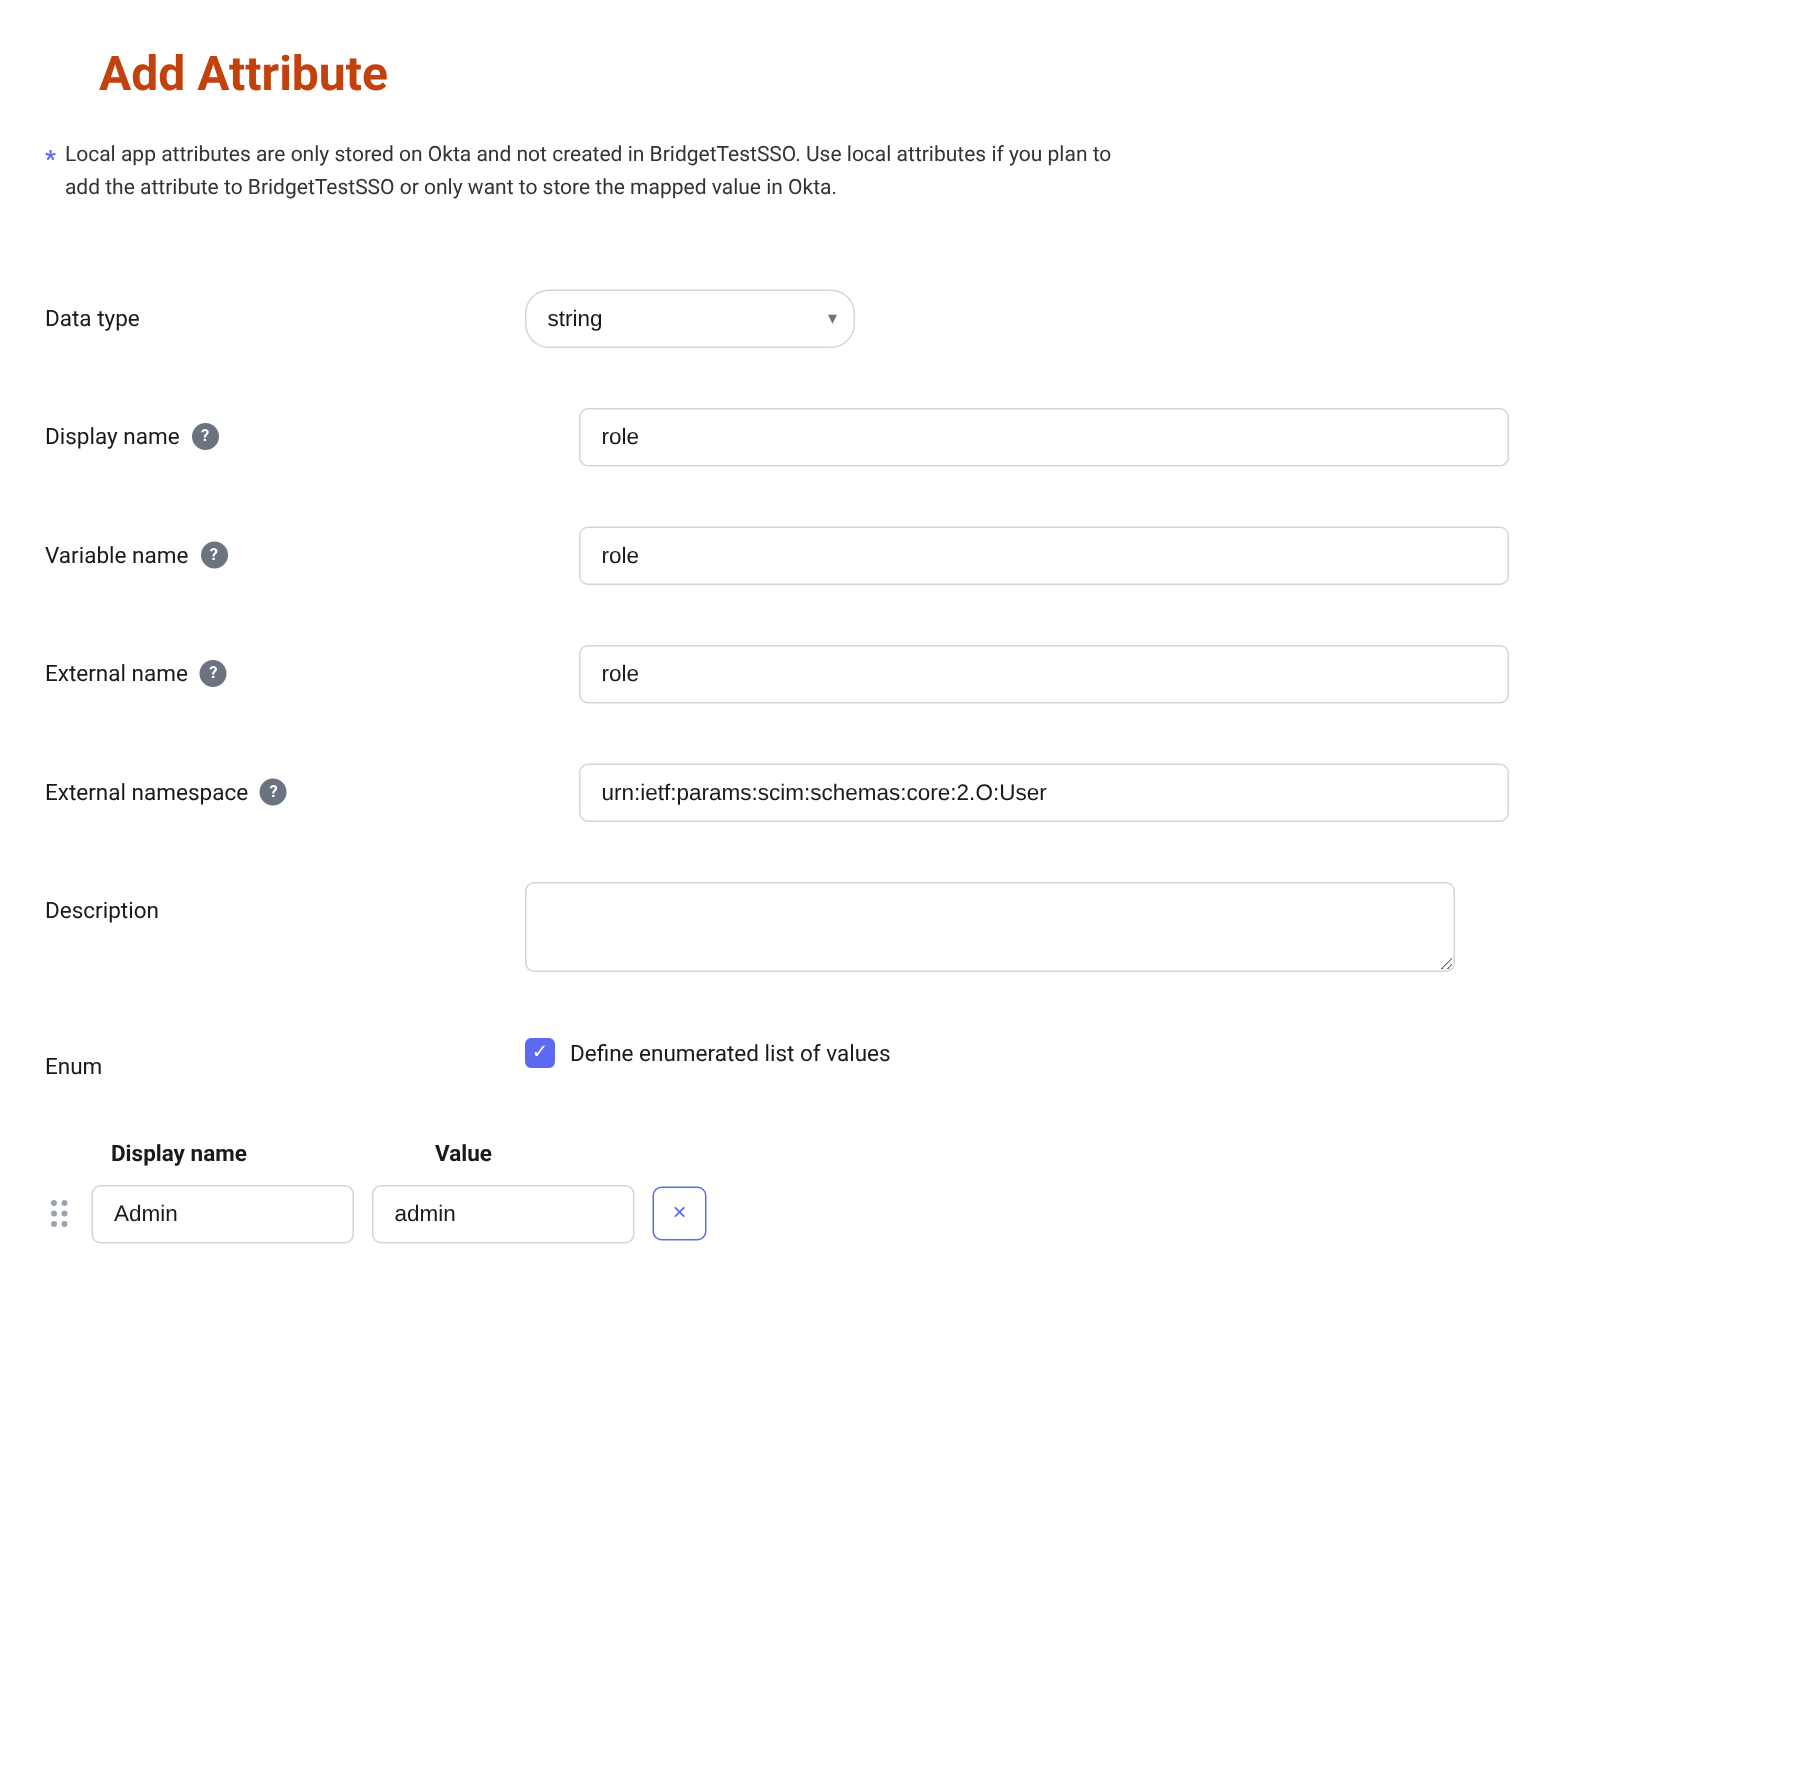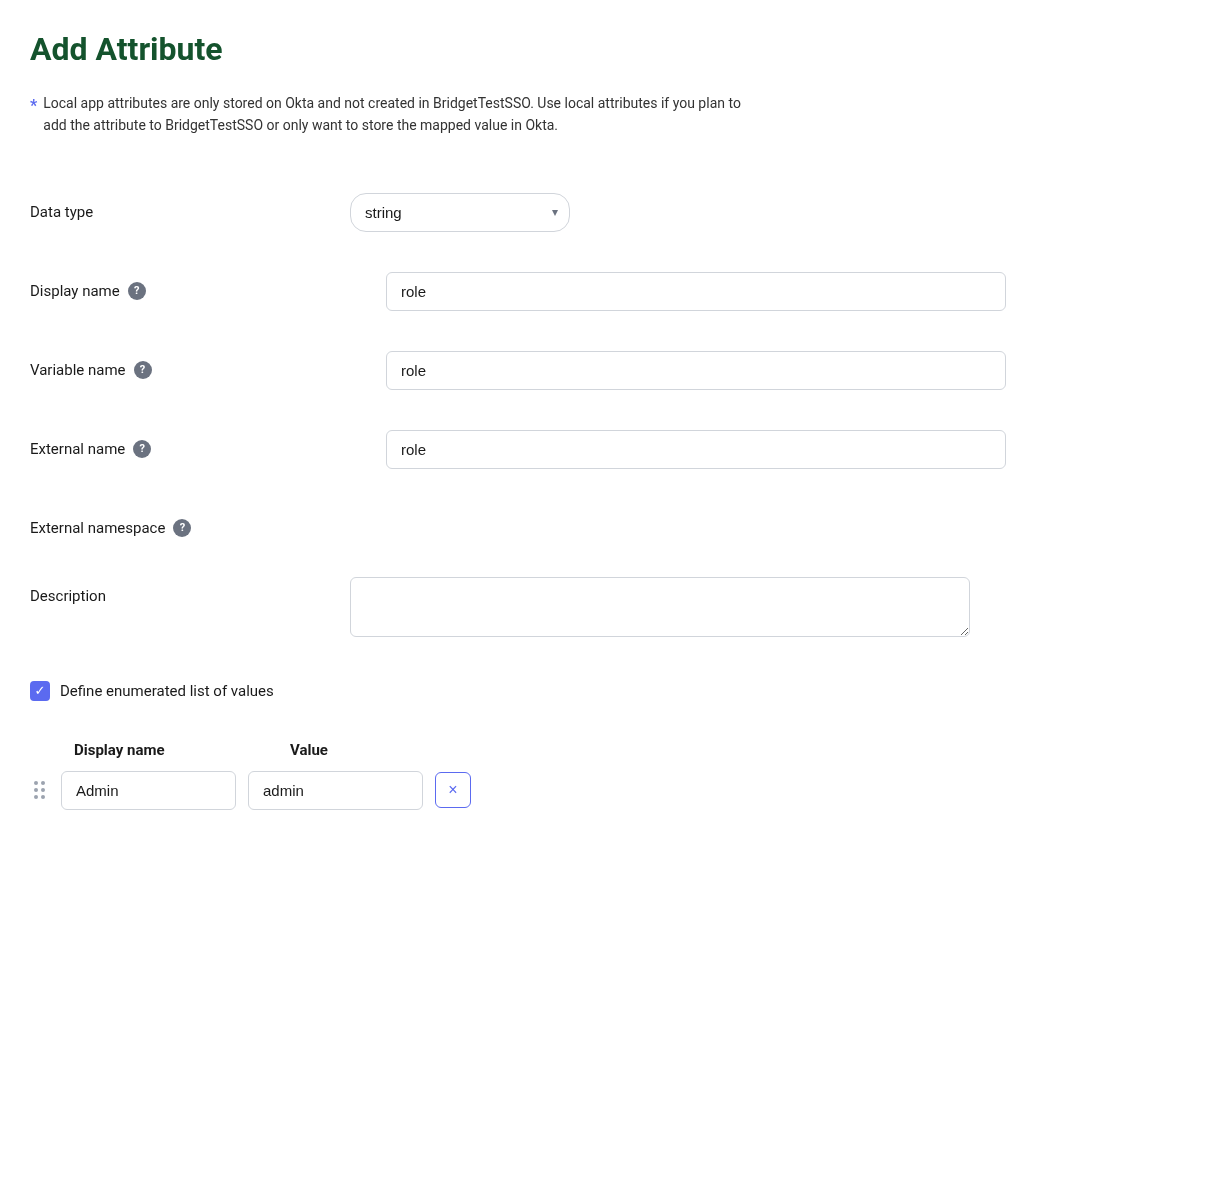--- a/index.html
+++ b/index.html
@@ -13,22 +13,23 @@
       background: #ffffff;
       color: #1a1a1a;
       font-size: 15px;
       padding: 30px 30px;
       max-width: 1206px;
     }
 
     .page-title {
       font-size: 32px;
       font-weight: 700;
-      color: #14532d;
+      color: #c2410c;
       margin-bottom: 24px;
+      margin-left: 36px;
     }
 
     .info-notice {
       display: flex;
       align-items: flex-start;
       gap: 6px;
       margin-bottom: 36px;
       font-size: 14px;
       color: #333;
       line-height: 1.6;
@@ -315,32 +316,38 @@
     <div class="form-control-col">
       <input class="form-input" type="text" value="role" style="">
     </div>
   </div>
 
   <div class="form-row">
     <div class="form-label-col">
       <span>External namespace</span>
       <span class="help-icon">?</span>
     </div>
+    <div class="form-control-col">
+      <input class="form-input" type="text" value="urn:ietf:params:scim:schemas:core:2.O:User" style="">
+    </div>
   </div>
 
   <div class="form-row">
     <div class="form-label-col">
       <span>Description</span>
     </div>
     <div class="form-control-col">
       <textarea class="form-textarea" rows="2" style=""></textarea>
     </div>
   </div>
 
   <div class="form-row">
+    <div class="form-label-col">
+      <span>Enum</span>
+    </div>
     <div class="form-control-col">
       <div class="enum-row">
         <label class="checkbox-wrapper">
           <div class="checkbox-custom">
             <span class="checkmark">✓</span>
           </div>
 
           <span class="checkbox-label">Define enumerated list of values</span>
         </label>
       </div>

